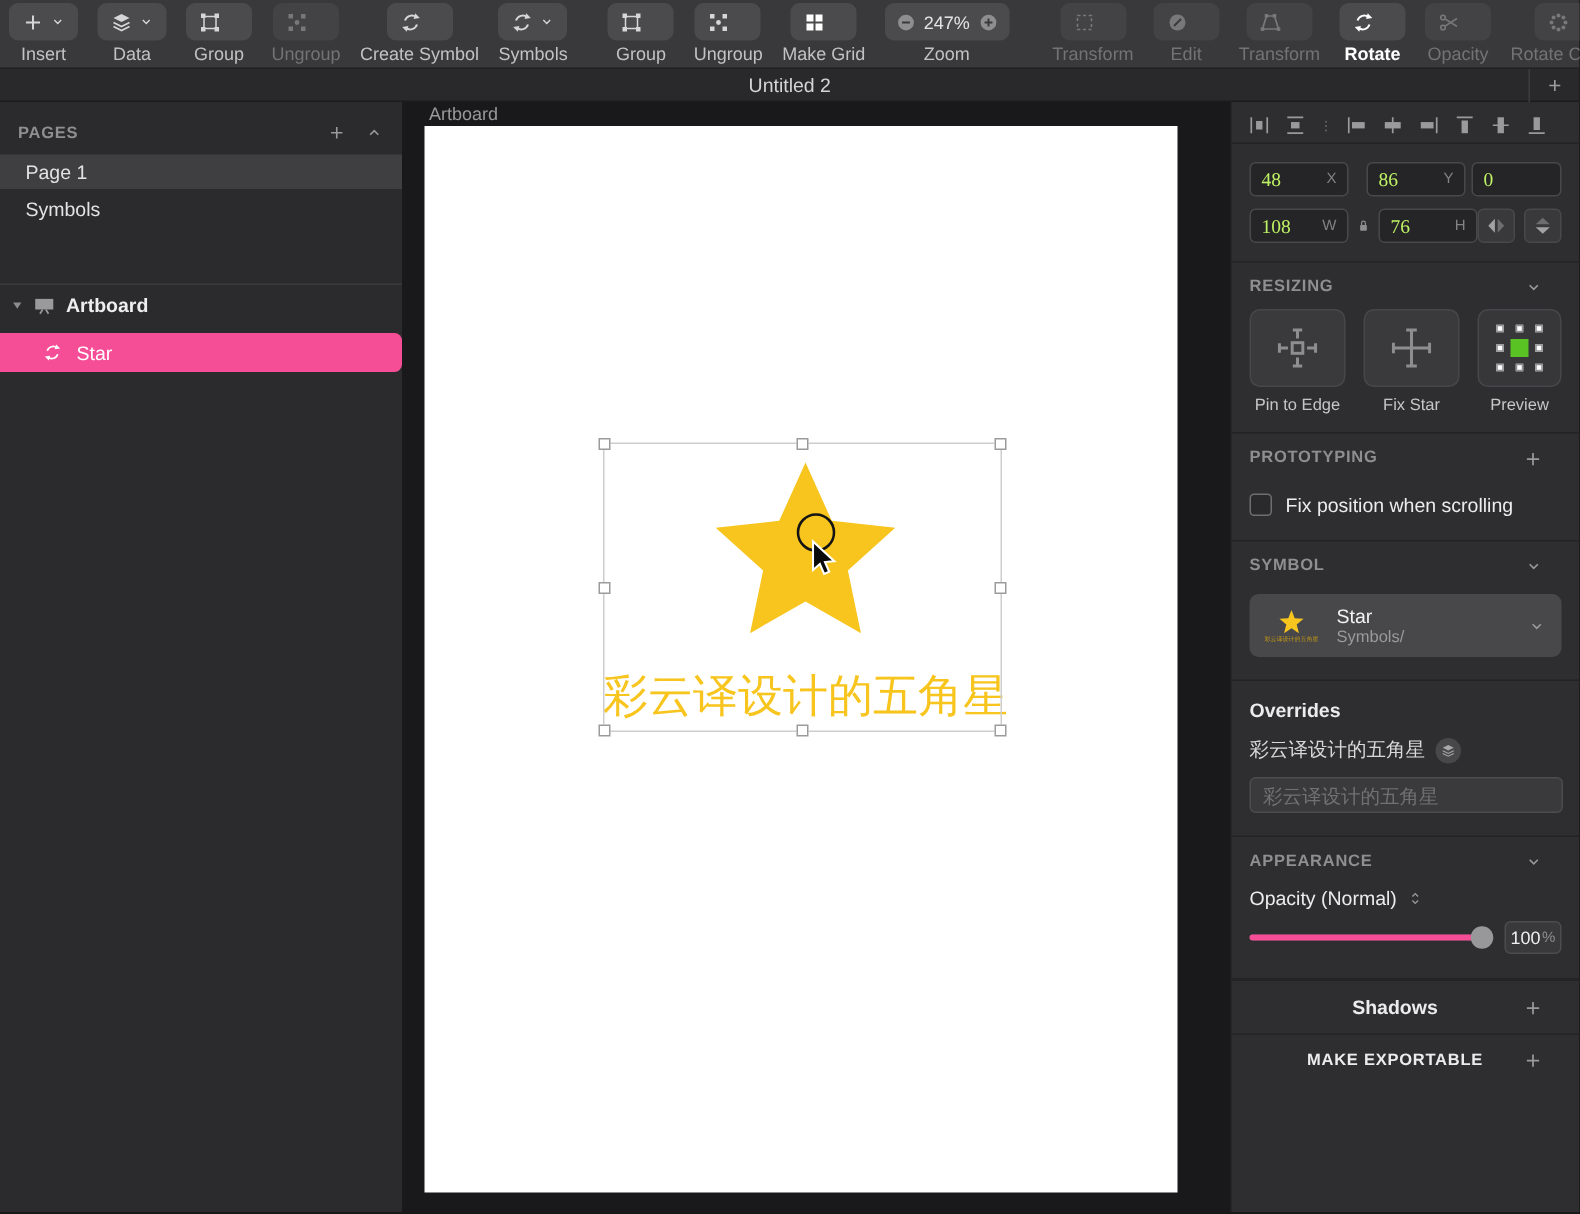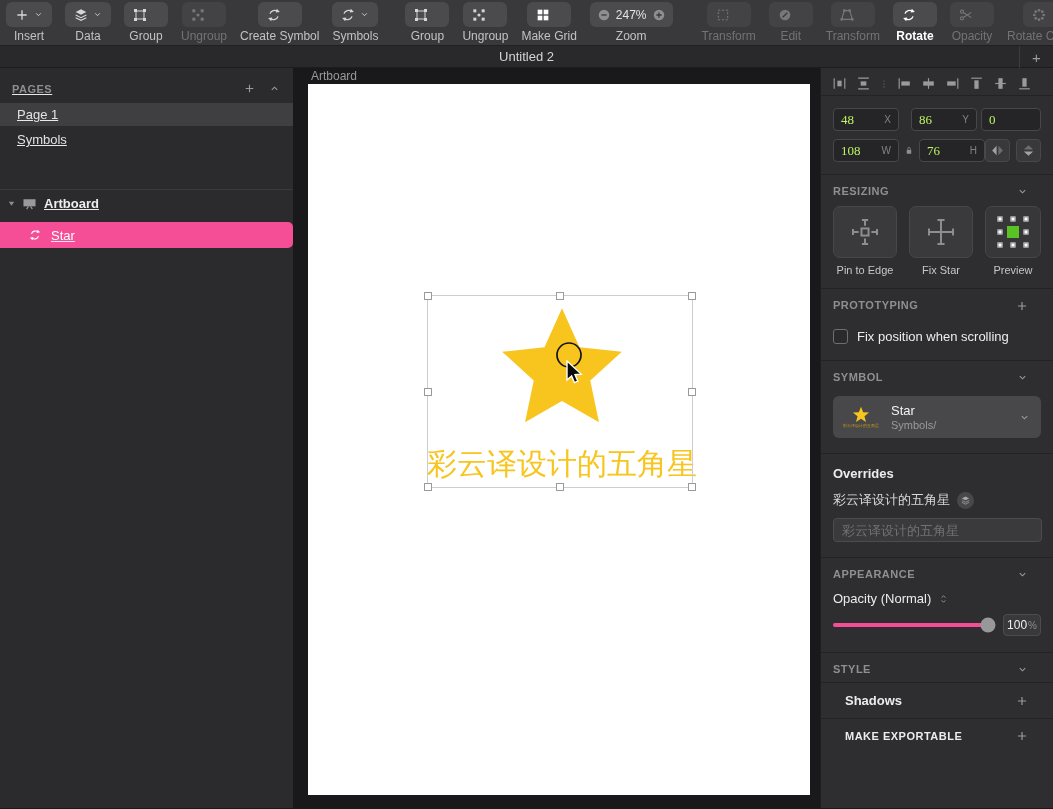--- a/index.html
+++ b/index.html
@@ -27,21 +27,21 @@
   
   .titlebar { height:22px; background:#29292b; display:flex; align-items:center;
     border-bottom:1px solid #1c1c1e; position:relative; }
   .doc-title { flex:1; text-align:center; font-size:13px; color:#d4d4d6; }
   .tab-add { position:absolute; right:0; top:0; width:34px; height:22px;
     border-left:1px solid #3c3c3e; color:#9c9c9e; font-size:15px; display:flex;
     align-items:center; justify-content:center; }
 
   
   .main { display:flex; height:740px; }
-  .sidebar { width:293px; background:#2b2b2d; position:relative; flex:none;text-decoration:underline; }
+  .sidebar { width:268px; background:#2b2b2d; position:relative; flex:none; }
   .canvas { flex:1; background:#19191b; position:relative; }
   .panel { width:233px; background:#2e2e30; flex:none; border-left:1px solid #1f1f21;
     font-size:13px; }
 
   
   .pages-head { display:flex; align-items:center; padding:14px 12px 8px 12px; }
   .pages-title { font-size:11px; font-weight:700; letter-spacing:.5px; color:#8f8f91; flex:1; }
   .ph-ic { width:13px; height:13px; color:#9a9a9c; margin-left:12px; }
   .page-row { height:23px; display:flex; align-items:center; padding-left:17px;
     font-size:13px; color:#e2e2e4; }
@@ -145,21 +145,21 @@
   .slider { position:relative; flex:1; height:4px; border-radius:2px; background:#4a4a4c; }
   .slider-fill { position:absolute; left:0; top:0; height:4px; width:96%;
     border-radius:2px; background:#F54E96; }
   .slider-thumb { position:absolute; top:50%; left:96%; width:15px; height:15px;
     border-radius:50%; background:#98989a; transform:translate(-50%,-50%); }
   .op-value { width:38px; height:22px; background:#39393b; border:1px solid #4c4c4e;
     border-radius:4px; display:flex; align-items:center; justify-content:center;
     font-size:12px; color:#f0f0f2; gap:1px; }
   .op-unit { color:#8e8e90; font-size:10px; }
 
-  .row-plus { display:flex; align-items:center; padding:10px 24px; }
+  .row-plus { display:flex; align-items:center; padding:10px 24px;text-align:center; }
   .row-plus .rp-label { flex:1; font-size:13px; font-weight:700; color:#ececee; }
 </style>
 </head>
 <body>
 
 <svg width="0" height="0" style="position:absolute" aria-hidden="true">
 <defs>
   <g id="g-plus">
         <path d="M12 5v14M5 12h14" stroke="currentColor" stroke-width="2" fill="none"></path>
       </g>
@@ -697,26 +697,20 @@
         <div class="slider-fill"></div>
         <div class="slider-thumb"></div>
       </div>
       <div class="op-value">
         <span>100</span>
         <span class="op-unit">%</span>
       </div>
     </div>
 
     <div class="p-div"></div>
-    <div class="sec-head">
-      <div class="sec-title">STYLE</div>
-      <svg class="sec-chev" viewBox="0 0 24 24">
-          <use href="#g-chev"></use>
-        </svg>
-    </div>
 
     <div class="p-div"></div>
     <div class="row-plus">
       <span class="rp-label">Shadows</span>
       <svg class="sec-plus" viewBox="0 0 24 24">
           <use href="#g-plus"></use>
         </svg>
     </div>
 
     <div class="p-div"></div>

